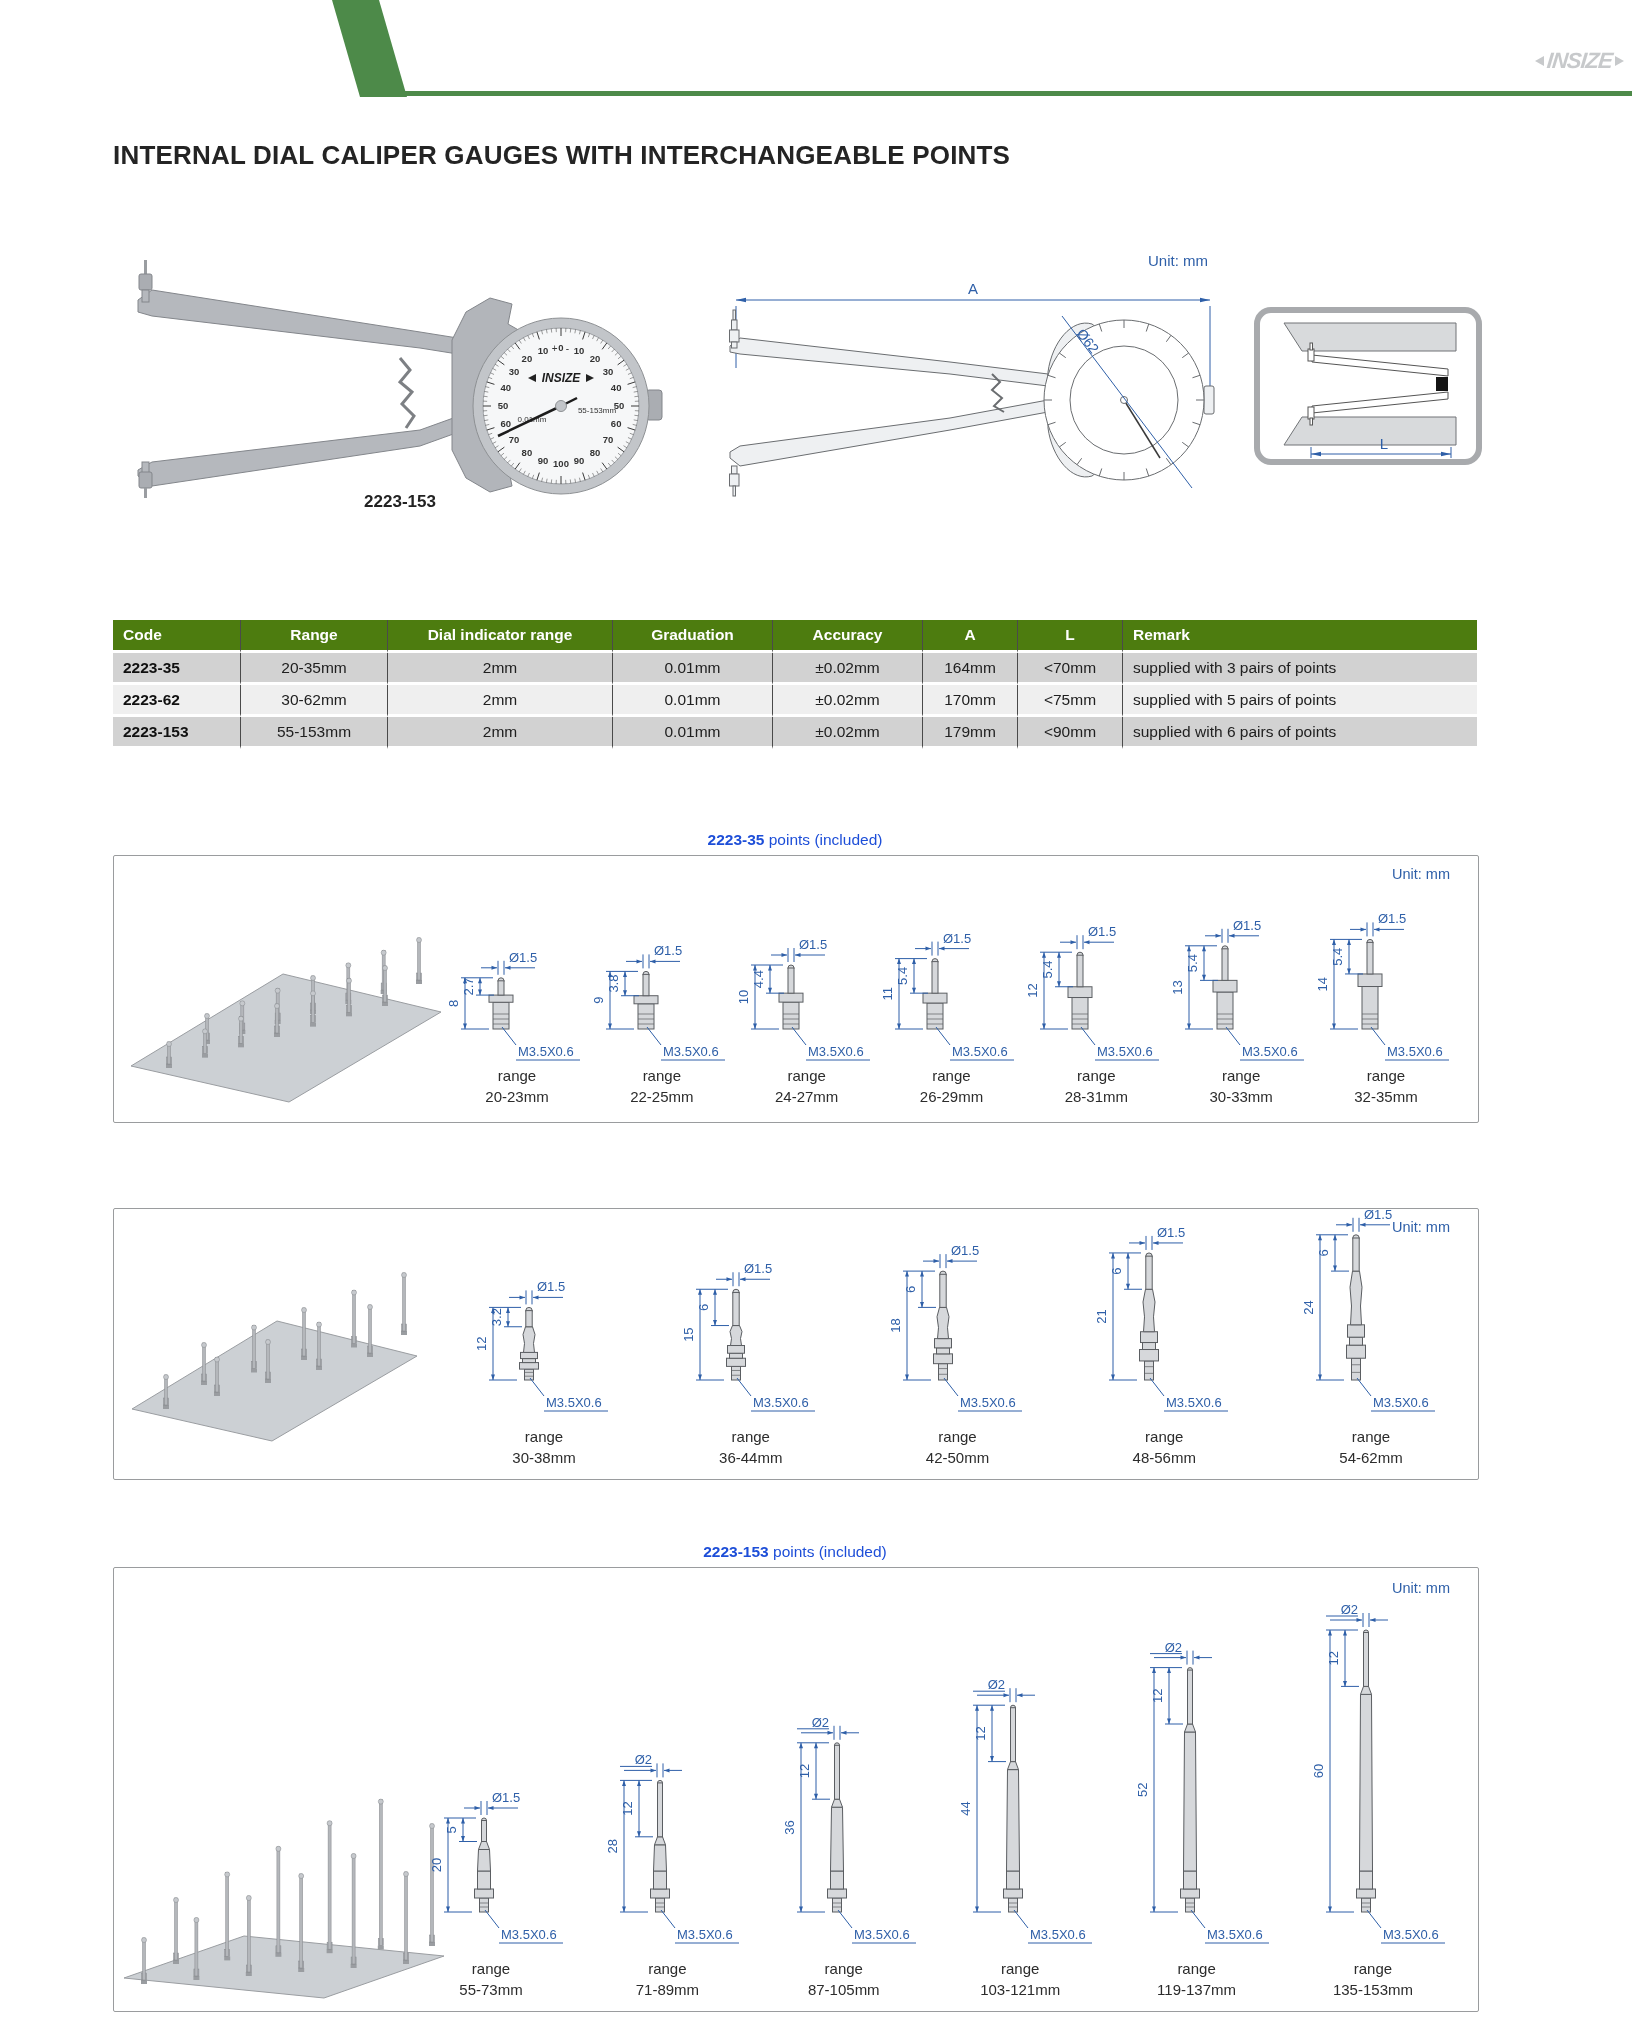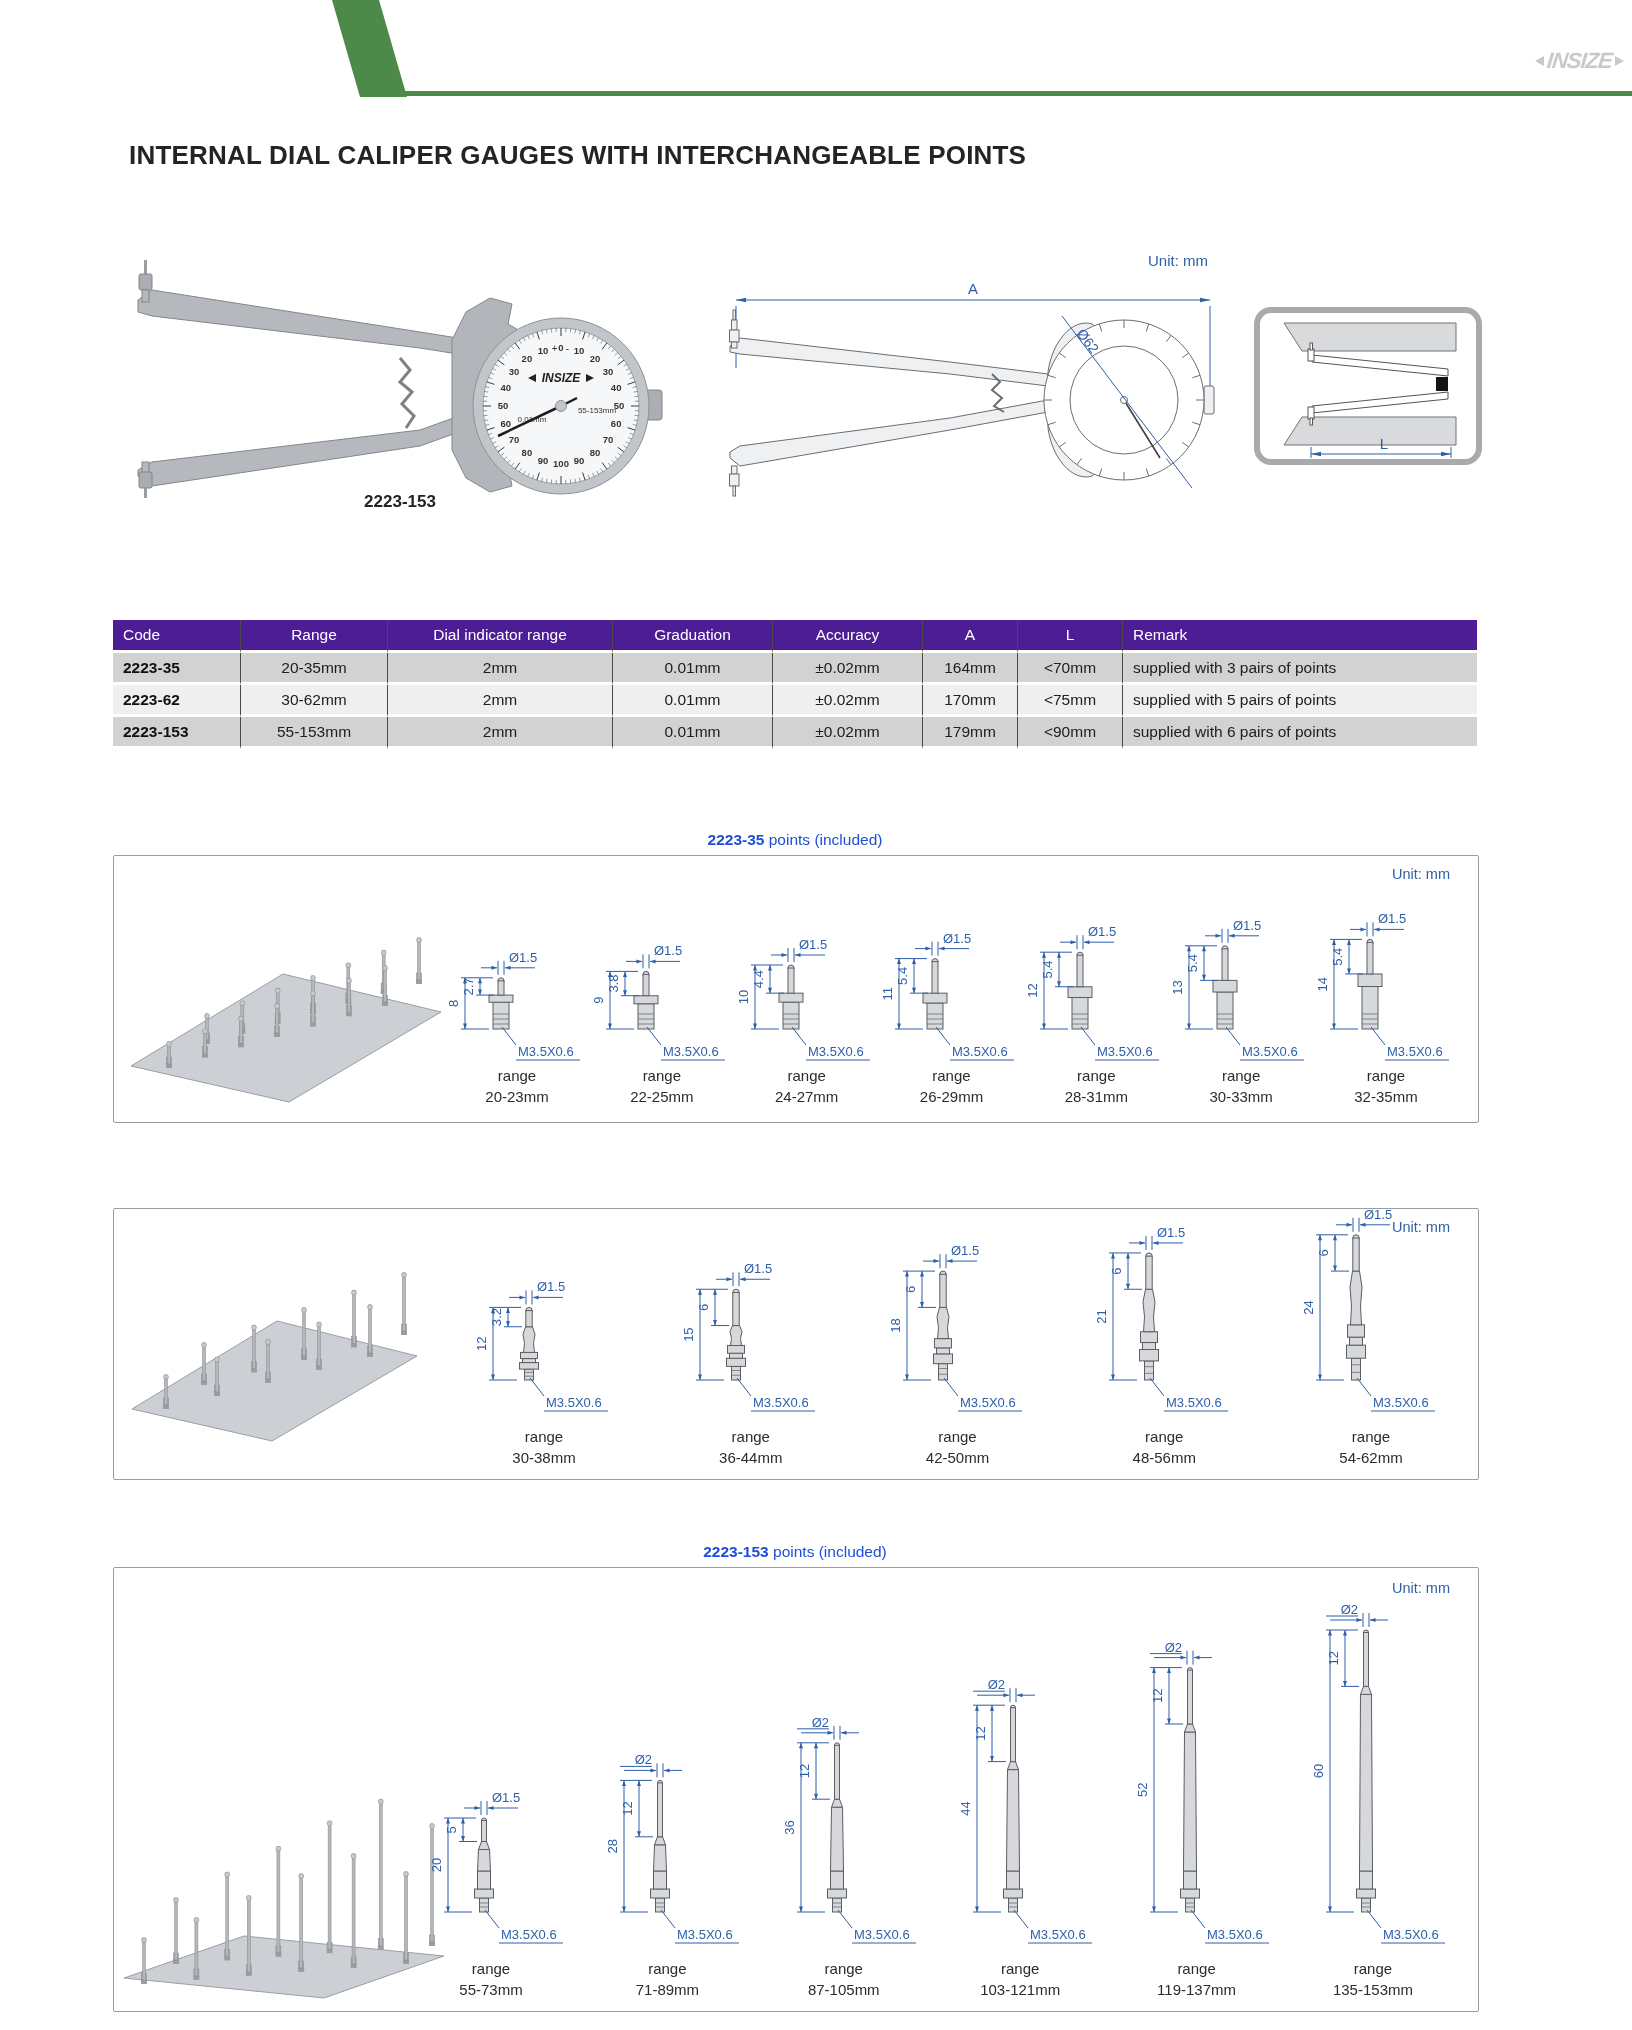--- a/index.html
+++ b/index.html
@@ -21,26 +21,26 @@
   .green-line{position:absolute;left:400px;right:0;top:91px;height:5px;background:#4d8a49;}
   .logo{display:flex;align-items:center;gap:3px;}
   .logo .txt{font-style:italic;font-weight:bold;transform:skewX(-6deg);letter-spacing:-1px;}
   .tri-l{width:0;height:0;border-top:9px solid transparent;border-bottom:9px solid transparent;border-right:15px solid currentColor;}
   .tri-r{width:0;height:0;border-top:9px solid transparent;border-bottom:9px solid transparent;border-left:15px solid currentColor;}
   .logo-white{left:118px;top:24px;color:#fff;font-size:44px;}
   .logo-gray{right:8px;top:48px;color:#c7c9cb;font-size:22px;}
   .logo-gray .tri-l{border-top-width:5px;border-bottom-width:5px;border-right-width:9px;}
   .logo-gray .tri-r{border-top-width:5px;border-bottom-width:5px;border-left-width:9px;}
   
-  .page-title{left:113px;top:140px;font-size:26px;font-weight:bold;color:#242424;letter-spacing:.2px;margin-left:16px;}
+  .page-title{left:113px;top:140px;font-size:26px;font-weight:bold;color:#242424;letter-spacing:.2px;}
   .caption{left:300px;top:492px;width:200px;text-align:center;font-weight:bold;font-size:17px;color:#222;}
   
   table.spec{position:absolute;left:113px;top:620px;width:1364px;border-collapse:separate;border-spacing:0;
     font-size:15.5px;color:#202020;table-layout:fixed;}
-  table.spec th{background:#4c1d95;color:#fff;font-weight:normal;padding:4px 10px;height:22px;border-bottom:3px solid #fff;}
+  table.spec th{background:#4d7c0f;color:#fff;font-weight:bold;padding:4px 10px;height:22px;border-bottom:3px solid #fff;}
   table.spec td{padding:3px 10px;height:23px;border-bottom:3px solid #fff;}
   table.spec tbody tr:nth-child(odd) td{background:#d2d2d2;}
   table.spec tbody tr:nth-child(even) td{background:#efefef;}
   table.spec th+th, table.spec td+td{border-left:1px solid #4a4a4a;}
   .c{text-align:center;} .l{text-align:left;}
   td.code{font-weight:bold;color:#101010;}
   
   .sec-title{width:1364px;left:113px;text-align:center;font-size:15.5px;color:#1d4ed8;}
   .box{border:1.5px solid #9a9c9e;border-radius:2px;background:#fff;}
   .unit{color:#2e5fa8;font-size:14.5px;}

